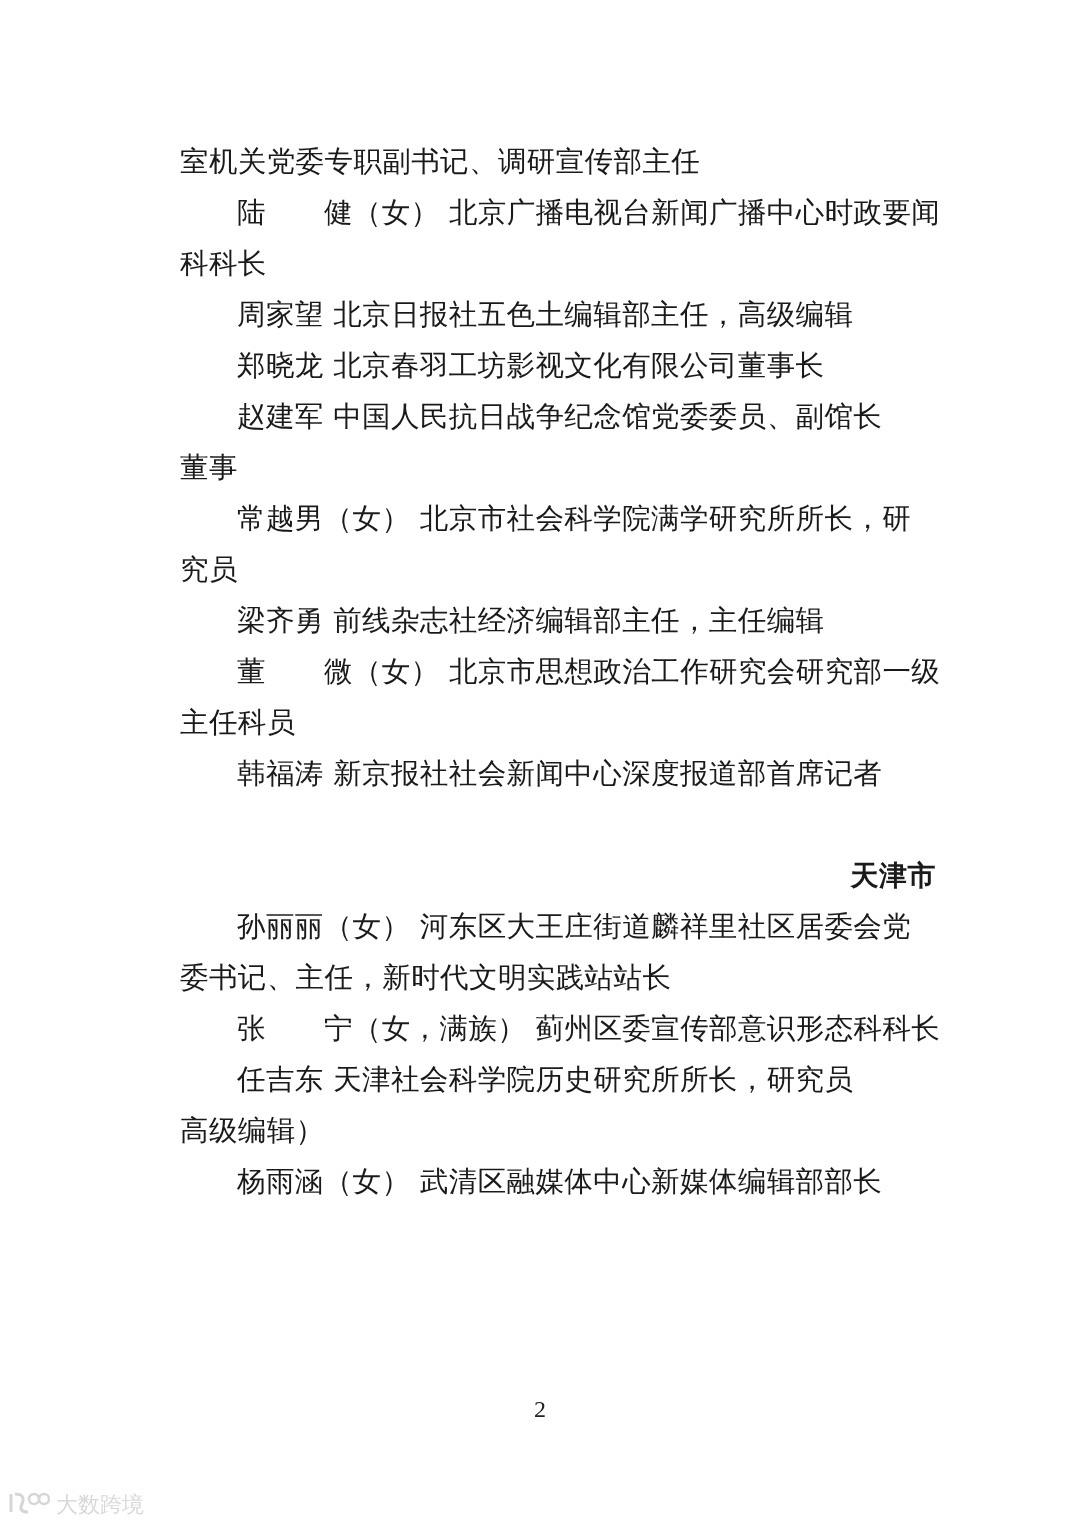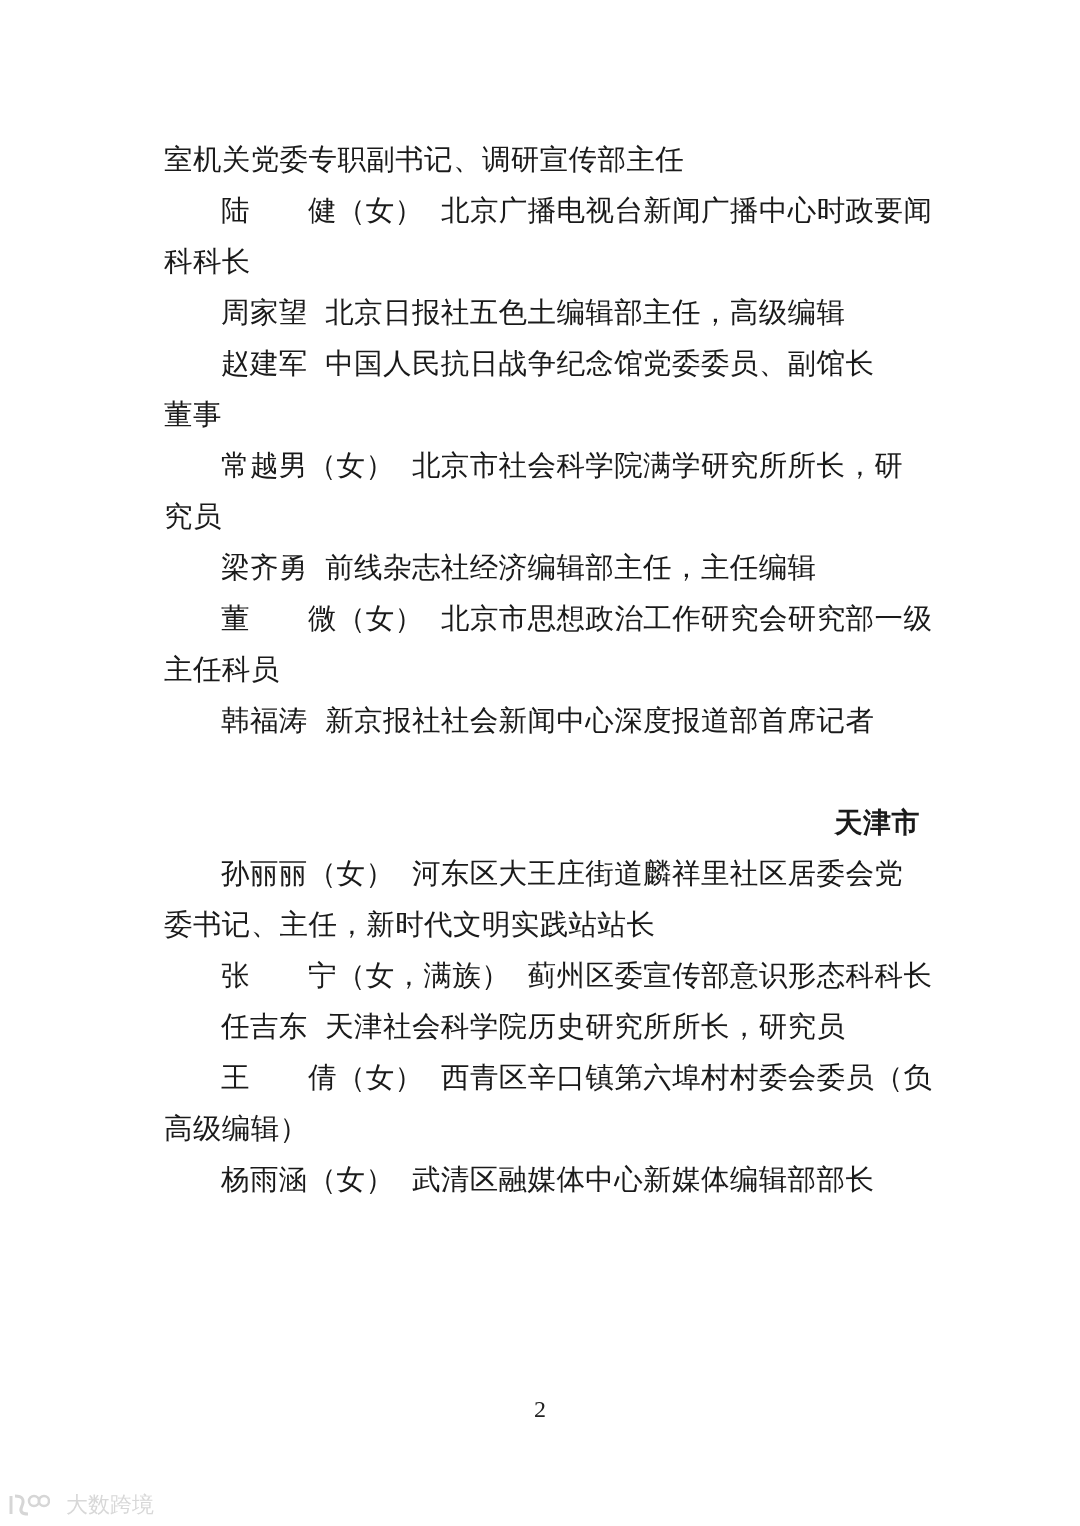--- a/index.html
+++ b/index.html
@@ -10,24 +10,23 @@
     body {
       width: 1080px;
       height: 1526px;
       position: relative;
       overflow: hidden;
       font-family: "DejaVu Sans", "Liberation Sans", sans-serif;
       color: #1a1a1a;
     }
     .page {
       position: absolute;
-      left: 164px;
+      left: 180px;
       top: 136px;
       width: 756px;
-      font-family: Liberation Mono, monospace;
     }
     .line {
       font-size: 28.5px;
       line-height: 51px;
       height: 51px;
       white-space: nowrap;
       letter-spacing: 0.4px;
     }
     .indent {
       padding-left: 57px;
@@ -55,22 +54,22 @@
       text-align: center;
       font-family: "Liberation Serif", "DejaVu Serif", serif;
       font-size: 24px;
       color: #222;
     }
     .watermark {
       position: absolute;
       left: 8px;
       top: 1490px;
       display: flex;
-      align-items: center;
-      gap: 16px;
+      align-items: flex-start;
+      gap: 6px;
       color: #d8d8d8;
       font-size: 22px;
       font-family: "DejaVu Sans", sans-serif;
     }
     .wm-logo {
       display: inline-block;
       width: 42px;
       height: 26px;
     }
   </style>
@@ -78,20 +77,21 @@
 <body>
 
 <div class="page">
 
   <div class="line">室机关党委专职副书记、调研宣传部主任</div>
 
   <div class="line indent"><span>陆</span><span class="name-sp"></span><span>健</span><span>（女） 北京广播电视台新闻广播中心时政要闻</span></div>
   <div class="line">科科长</div>
 
   <div class="line indent">周家望 北京日报社五色土编辑部主任，高级编辑</div>
+  <div class="line indent">郑晓龙 北京春羽工坊影视文化有限公司董事长</div>
   <div class="line indent">赵建军 中国人民抗日战争纪念馆党委委员、副馆长</div>
   <div class="line">董事</div>
 
   <div class="line indent">常越男（女） 北京市社会科学院满学研究所所长，研</div>
   <div class="line">究员</div>
 
   <div class="line indent">梁齐勇 前线杂志社经济编辑部主任，主任编辑</div>
 
   <div class="line indent"><span>董</span><span class="name-sp"></span><span>微</span><span>（女） 北京市思想政治工作研究会研究部一级</span></div>
   <div class="line">主任科员</div>
@@ -103,21 +103,20 @@
 
   <div class="heading">天津市</div>
 
   <div class="line indent">孙丽丽（女） 河东区大王庄街道麟祥里社区居委会党</div>
   <div class="line">委书记、主任，新时代文明实践站站长</div>
 
   <div class="line indent"><span>张</span><span class="name-sp"></span><span>宁</span><span>（女，满族） 蓟州区委宣传部意识形态科科长</span></div>
 
   <div class="line indent">任吉东 天津社会科学院历史研究所所长，研究员</div>
 
-  <div class="line indent"><span>王</span><span class="name-sp"></span><span>倩</span><span>（女） 西青区辛口镇第六埠村村委会委员（负</span></div>
   <div class="line">高级编辑）</div>
 
   <div class="line indent">杨雨涵（女） 武清区融媒体中心新媒体编辑部部长</div>
 </div>
 
 <div class="page-number">2</div>
 
 <div class="watermark">
   <span class="wm-logo">
     <svg width="42" height="26" viewBox="0 0 42 26">

